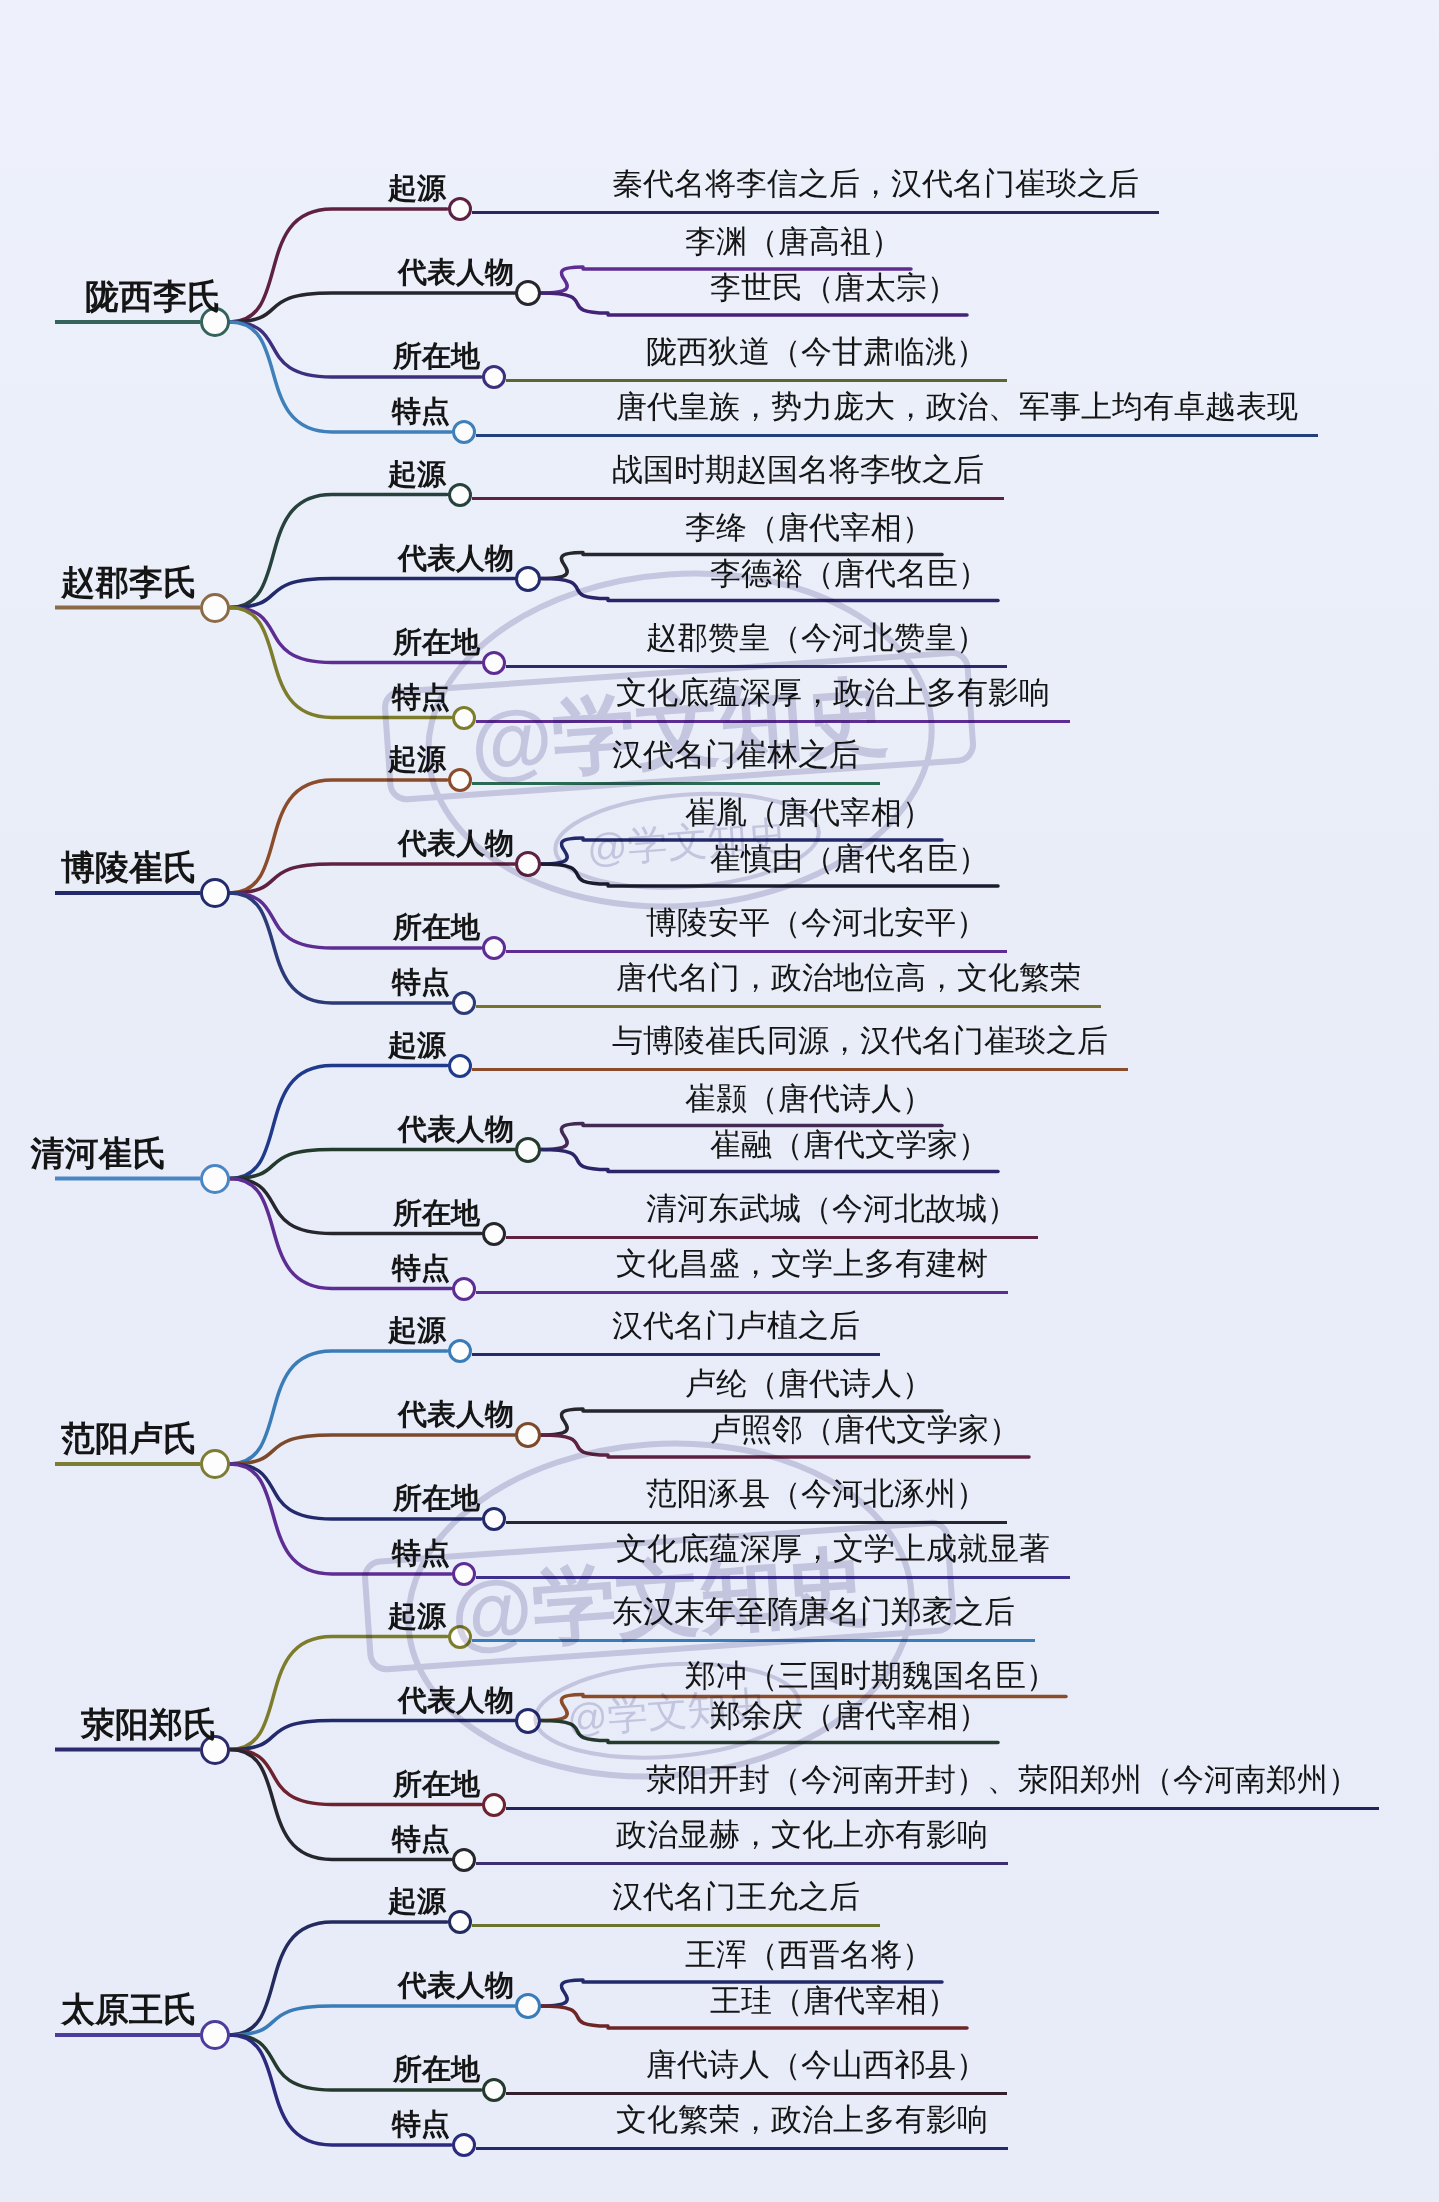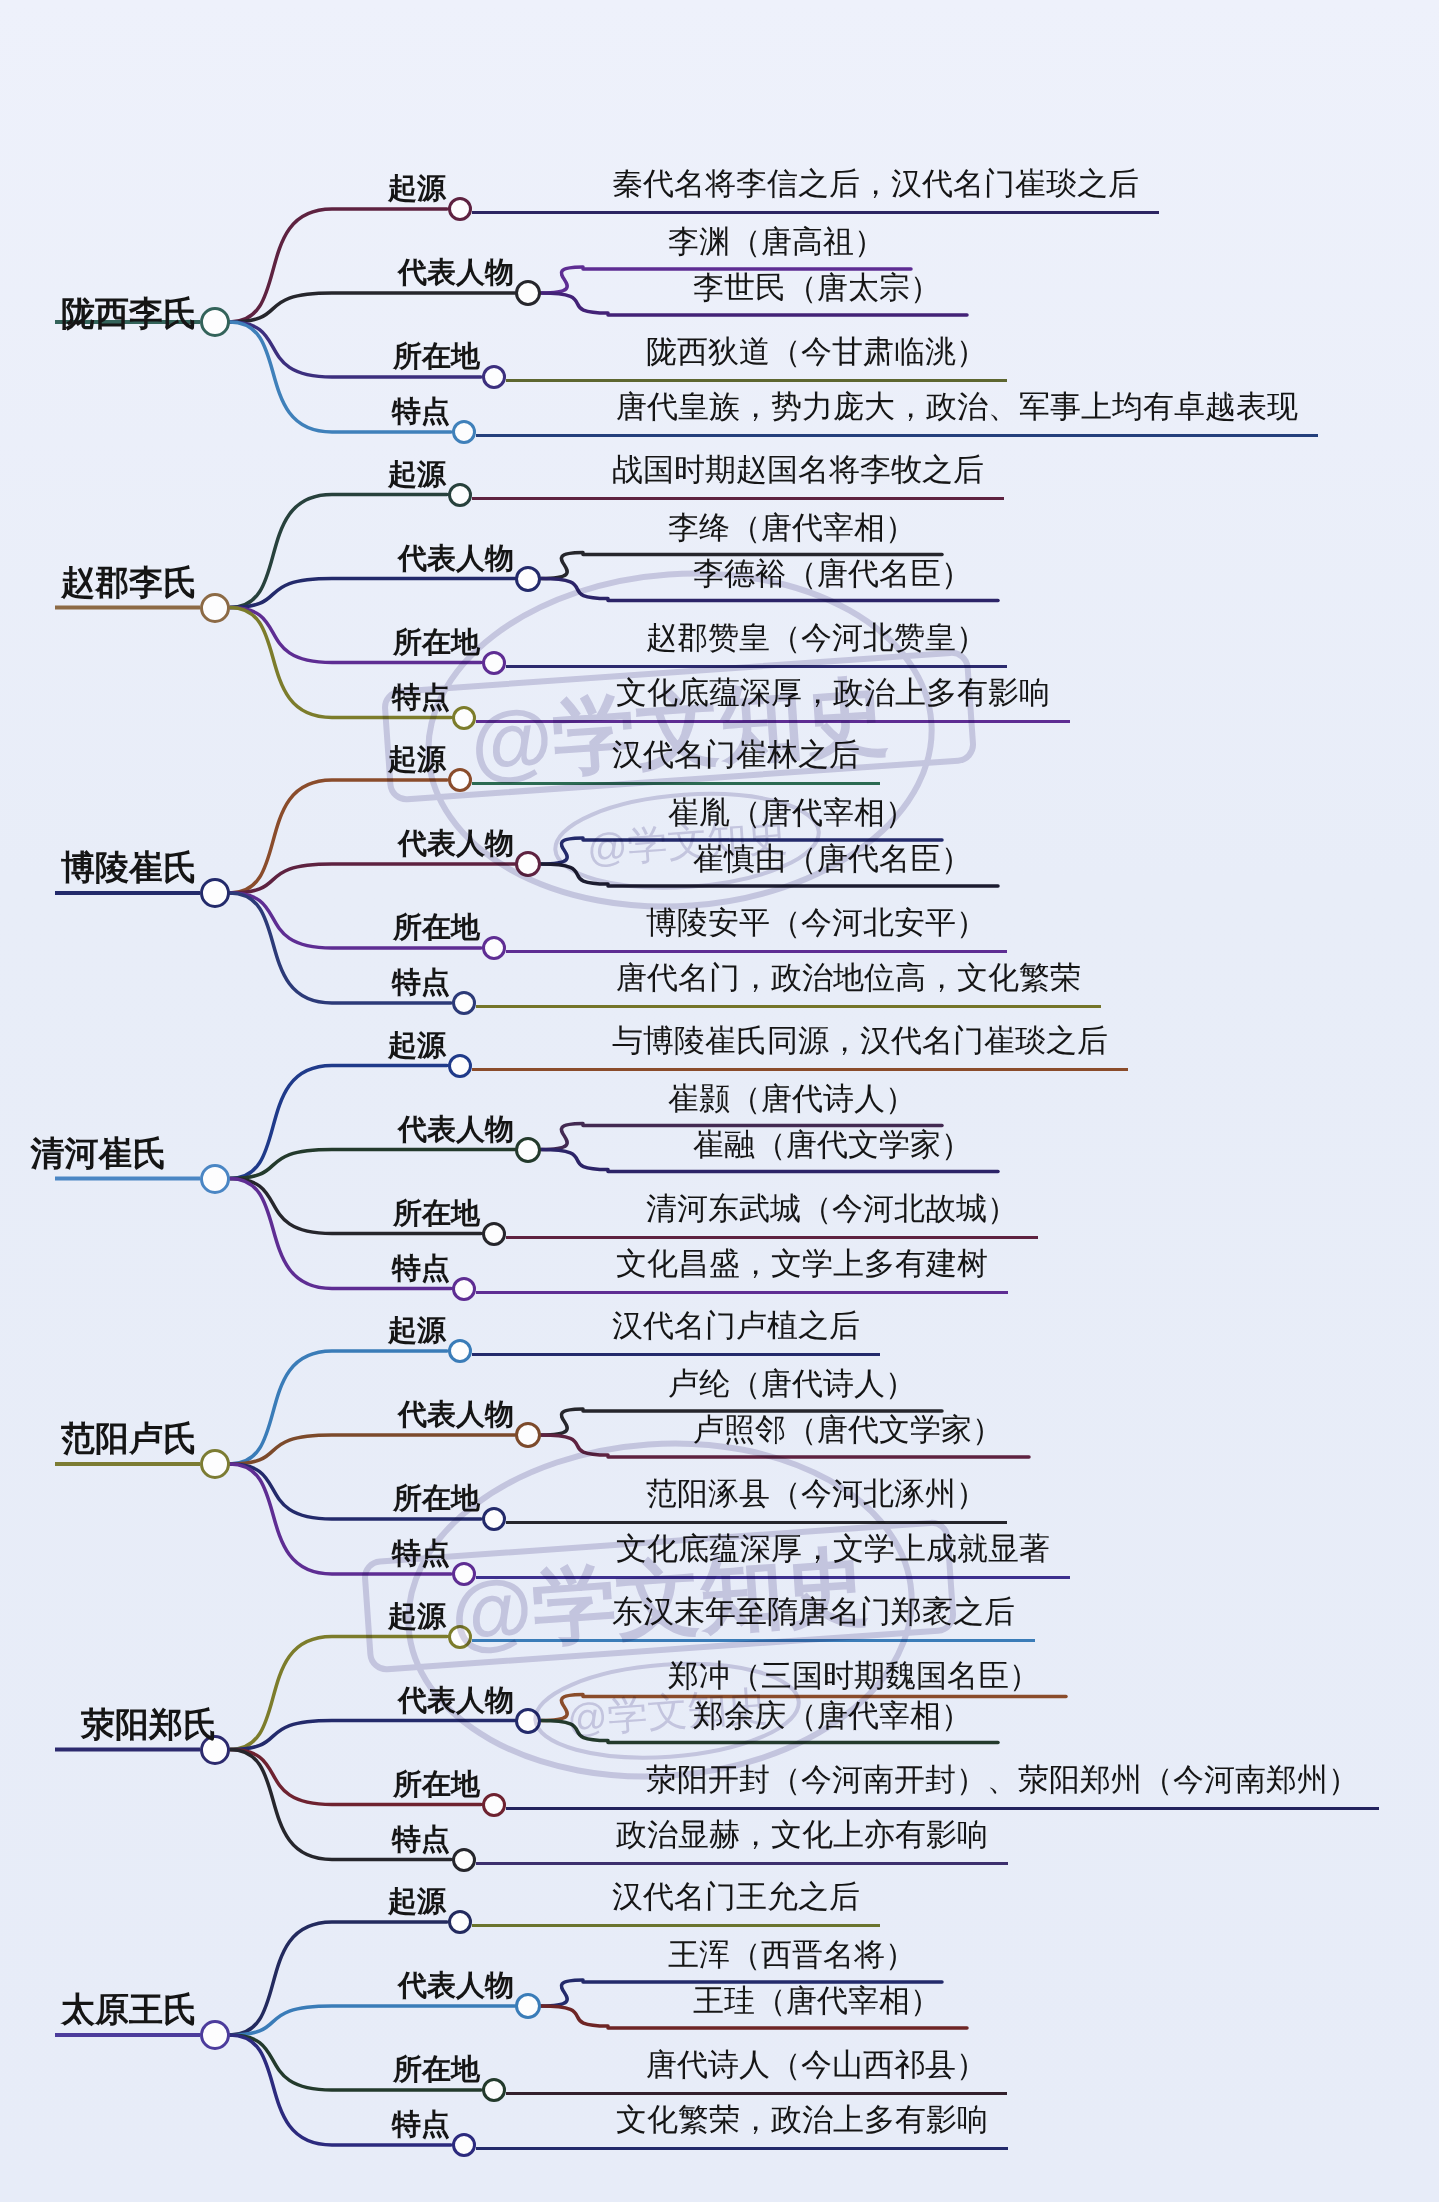--- a/index.html
+++ b/index.html
@@ -24,21 +24,21 @@
   }
   .node-dot{
     position:absolute;background:#fdfdfe;border-radius:50%;
     box-sizing:border-box;z-index:3;
   }
   .single-content{
     position:absolute;font-size:31px;font-weight:500;line-height:38px;white-space:nowrap;
     padding:0 20px 8px 140px;border-bottom:3.5px solid #222;z-index:4;
   }
   .fork-text{
-    position:absolute;font-size:31px;font-weight:500;line-height:38px;white-space:nowrap;z-index:4;
+    position:absolute;font-size:31px;font-weight:500;line-height:38px;white-space:nowrap;z-index:4;margin-left:17px;
   }
   .stamp{
     position:absolute;width:640px;height:360px;z-index:5;opacity:.30;
     transform:rotate(-4deg);mix-blend-mode:multiply;pointer-events:none;
   }
   .stamp svg{width:100%;height:100%;}
   .stamp text{font-family:"Liberation Sans","DejaVu Sans",sans-serif;}
 </style>
 </head>
 <body>
@@ -105,21 +105,21 @@
       <line x1="608" y1="1171.5" x2="998" y2="1171.5" stroke="#2c2468" stroke-width="3.5" stroke-linecap="round"></line>
       <line x1="583" y1="1411" x2="942" y2="1411" stroke="#26262c" stroke-width="3.5" stroke-linecap="round"></line>
       <line x1="608" y1="1457" x2="1029" y2="1457" stroke="#5e2240" stroke-width="3.5" stroke-linecap="round"></line>
       <line x1="583" y1="1696.5" x2="1066" y2="1696.5" stroke="#8a4c2b" stroke-width="3.5" stroke-linecap="round"></line>
       <line x1="608" y1="1742.5" x2="998" y2="1742.5" stroke="#233a2c" stroke-width="3.5" stroke-linecap="round"></line>
       <line x1="583" y1="1982" x2="942" y2="1982" stroke="#232a6b" stroke-width="3.5" stroke-linecap="round"></line>
       <line x1="608" y1="2028" x2="967" y2="2028" stroke="#6e2525" stroke-width="3.5" stroke-linecap="round"></line>
     </svg>
 
   <div id="nodes">
-      <div class="family-name" style="top: 293px;">陇西李氏</div>
+      <div class="family-name" style="top: 276px; padding-left: 24px;">陇西李氏</div>
       <div class="node-dot" style="left: 200px; top: 307px; width: 30px; height: 30px; border: 3.2px solid rgb(51, 99, 90);"></div>
       <div class="branch-label" style="left: 246px; top: 171px;">起源</div>
       <div class="node-dot" style="left: 448px; top: 197px; width: 24px; height: 24px; border: 3.2px solid rgb(94, 34, 64);"></div>
       <div class="single-content" style="left: 472px; top: 165px; border-bottom-color: rgb(44, 37, 98);">秦代名将李信之后，汉代名门崔琰之后</div>
       <div class="branch-label" style="left: 314px; top: 255px;">代表人物</div>
       <div class="node-dot" style="left: 515px; top: 280px; width: 26px; height: 26px; border: 3.2px solid rgb(38, 38, 44);"></div>
       <div class="fork-text" style="left: 668px; top: 223px;">李渊（唐高祖）</div>
       <div class="fork-text" style="left: 693px; top: 269px;">李世民（唐太宗）</div>
       <div class="branch-label" style="left: 280px; top: 339px;">所在地</div>
       <div class="node-dot" style="left: 482px; top: 365px; width: 24px; height: 24px; border: 3.2px solid rgb(60, 47, 126);"></div>

